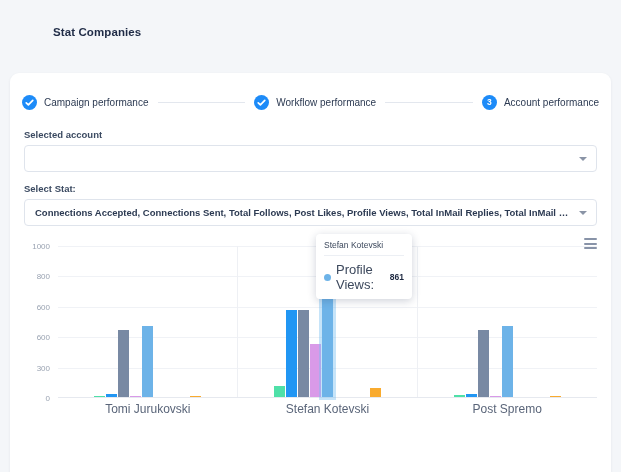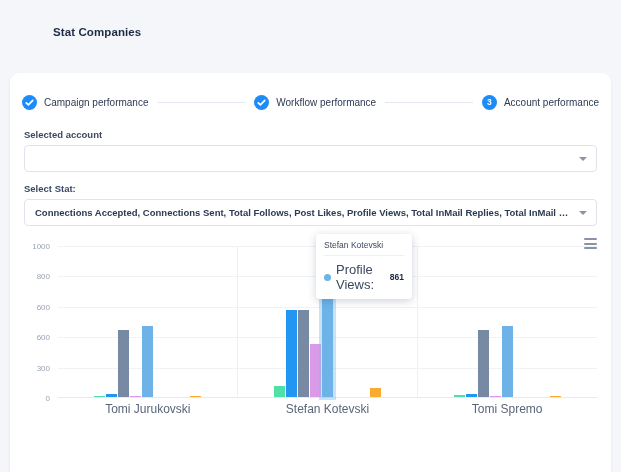--- a/index.html
+++ b/index.html
@@ -244,21 +244,21 @@
                 <div class="bar" style="height: 0px; background: rgb(244, 69, 95);"></div>
                 <div class="bar" style="height: 1.5px; background: rgb(249, 171, 47);"></div>
               </div>
             </div>
         </div>
       </div>
 
       <div class="xlabels" id="xlabels">
           <div class="xlabel">Tomi Jurukovski</div>
           <div class="xlabel">Stefan Kotevski</div>
-          <div class="xlabel">Tomi Spremo</div>
+          <div class="xlabel">Post Spremo</div>
         </div>
     </div>
 
   </div>
 
   <div class="tooltip">
     <div class="tt-title">Stefan Kotevski</div>
     <div class="tt-row">
       <span class="tt-dot"></span>
       <span class="tt-name">Profile Views:</span>

